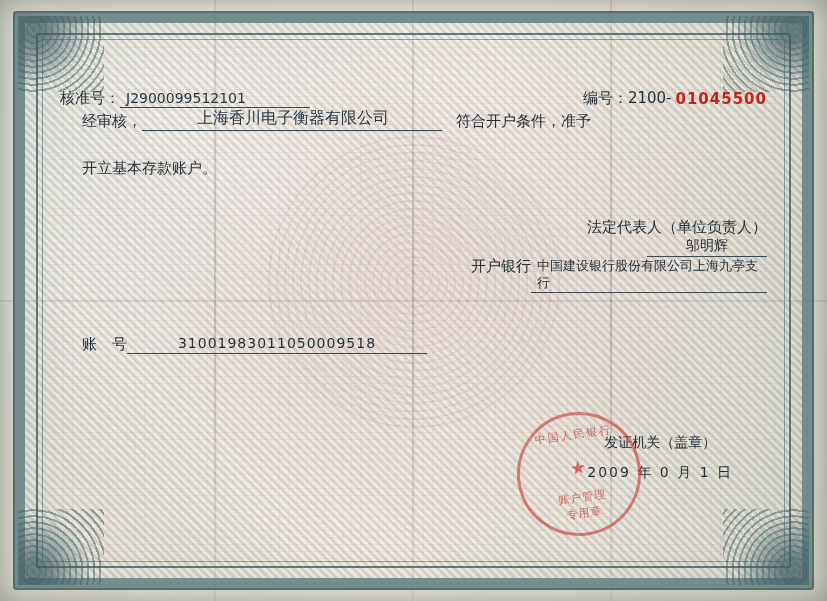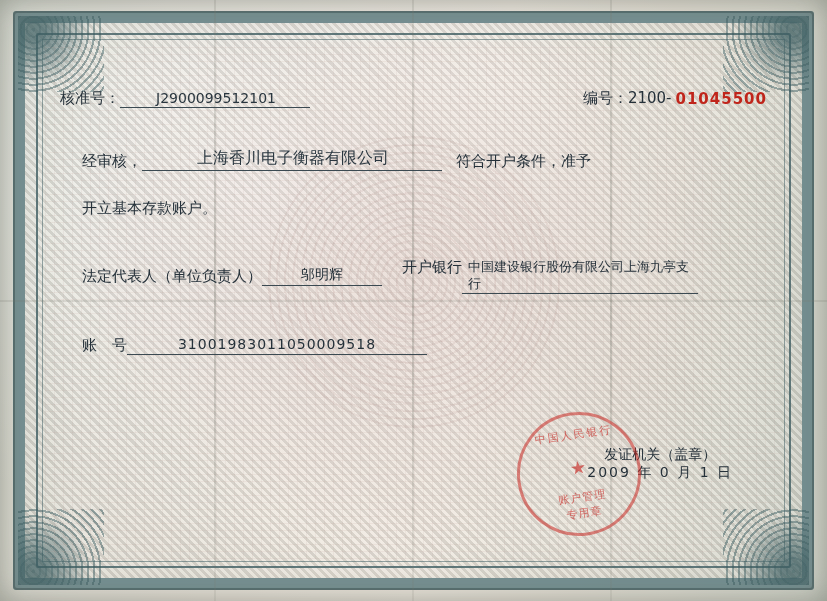--- a/index.html
+++ b/index.html
@@ -89,38 +89,38 @@
   }
   .row{display:flex;align-items:flex-end;font-size:15px;color:#25313a;}
   .approval{margin-top:34px;justify-content:space-between;}
   .lbl{white-space:nowrap;}
   .fill{
     display:inline-block;border-bottom:1px solid #3b4a52;
     padding:0 4px 1px 6px;color:#2a3740;font-size:14px;
     min-width:10px;
   }
   .approval-left{display:flex;align-items:flex-end;}
-  .approval-left .fill{width:180px;text-align:center;}
+  .approval-left .fill{width:180px;}
   .approval-right{display:flex;align-items:flex-end;font-size:15px;}
   .redno{color:#c0251b;font-weight:bold;letter-spacing:1px;font-size:15px;margin-left:4px;}
 
-  .line2{margin-top:40px;padding-left:22px;align-items:flex-end;}
+  .line2{padding-left:22px;align-items:flex-end;}
   .line2 .fill{width:290px;text-align:center;font-size:16px;}
   .line3{margin-top:28px;padding-left:22px;}
 
-  .line4{margin-top:40px;padding-left:22px;align-items:center;}
+  .line4{margin-top:40px;padding-left:22px;align-items:flex-end;flex-direction:column;}
   .line4 .nm{display:inline-block;border-bottom:1px solid #3b4a52;width:120px;text-align:center;font-size:14px;padding-bottom:1px;}
   .bankwrap{margin-left:20px;display:flex;align-items:flex-start;}
   .bankname{display:inline-block;width:230px;border-bottom:1px solid #3b4a52;font-size:13px;line-height:17px;padding-left:6px;padding-bottom:1px;}
 
   .line5{margin-top:42px;padding-left:22px;}
   .line5 .acct{display:inline-block;border-bottom:1px solid #3b4a52;width:300px;text-align:center;font-size:14px;padding-bottom:2px;letter-spacing:1px;}
 
   .issuer{position:absolute;right:34px;bottom:64px;text-align:center;font-size:14px;color:#25313a;}
-  .issuer .date{letter-spacing:2px;}
+  .issuer .date{margin-top:12px;letter-spacing:2px;}
 
   
   .seal{
     position:absolute;left:517px;top:412px;width:118px;height:118px;border-radius:50%;
     border:3px solid rgba(200,40,35,0.55);
     color:rgba(200,40,35,0.65);
     transform:rotate(-8deg);
     pointer-events:none;
   }
   .seal .t1{position:absolute;left:0;right:0;top:12px;text-align:center;font-size:11px;letter-spacing:2px;}

